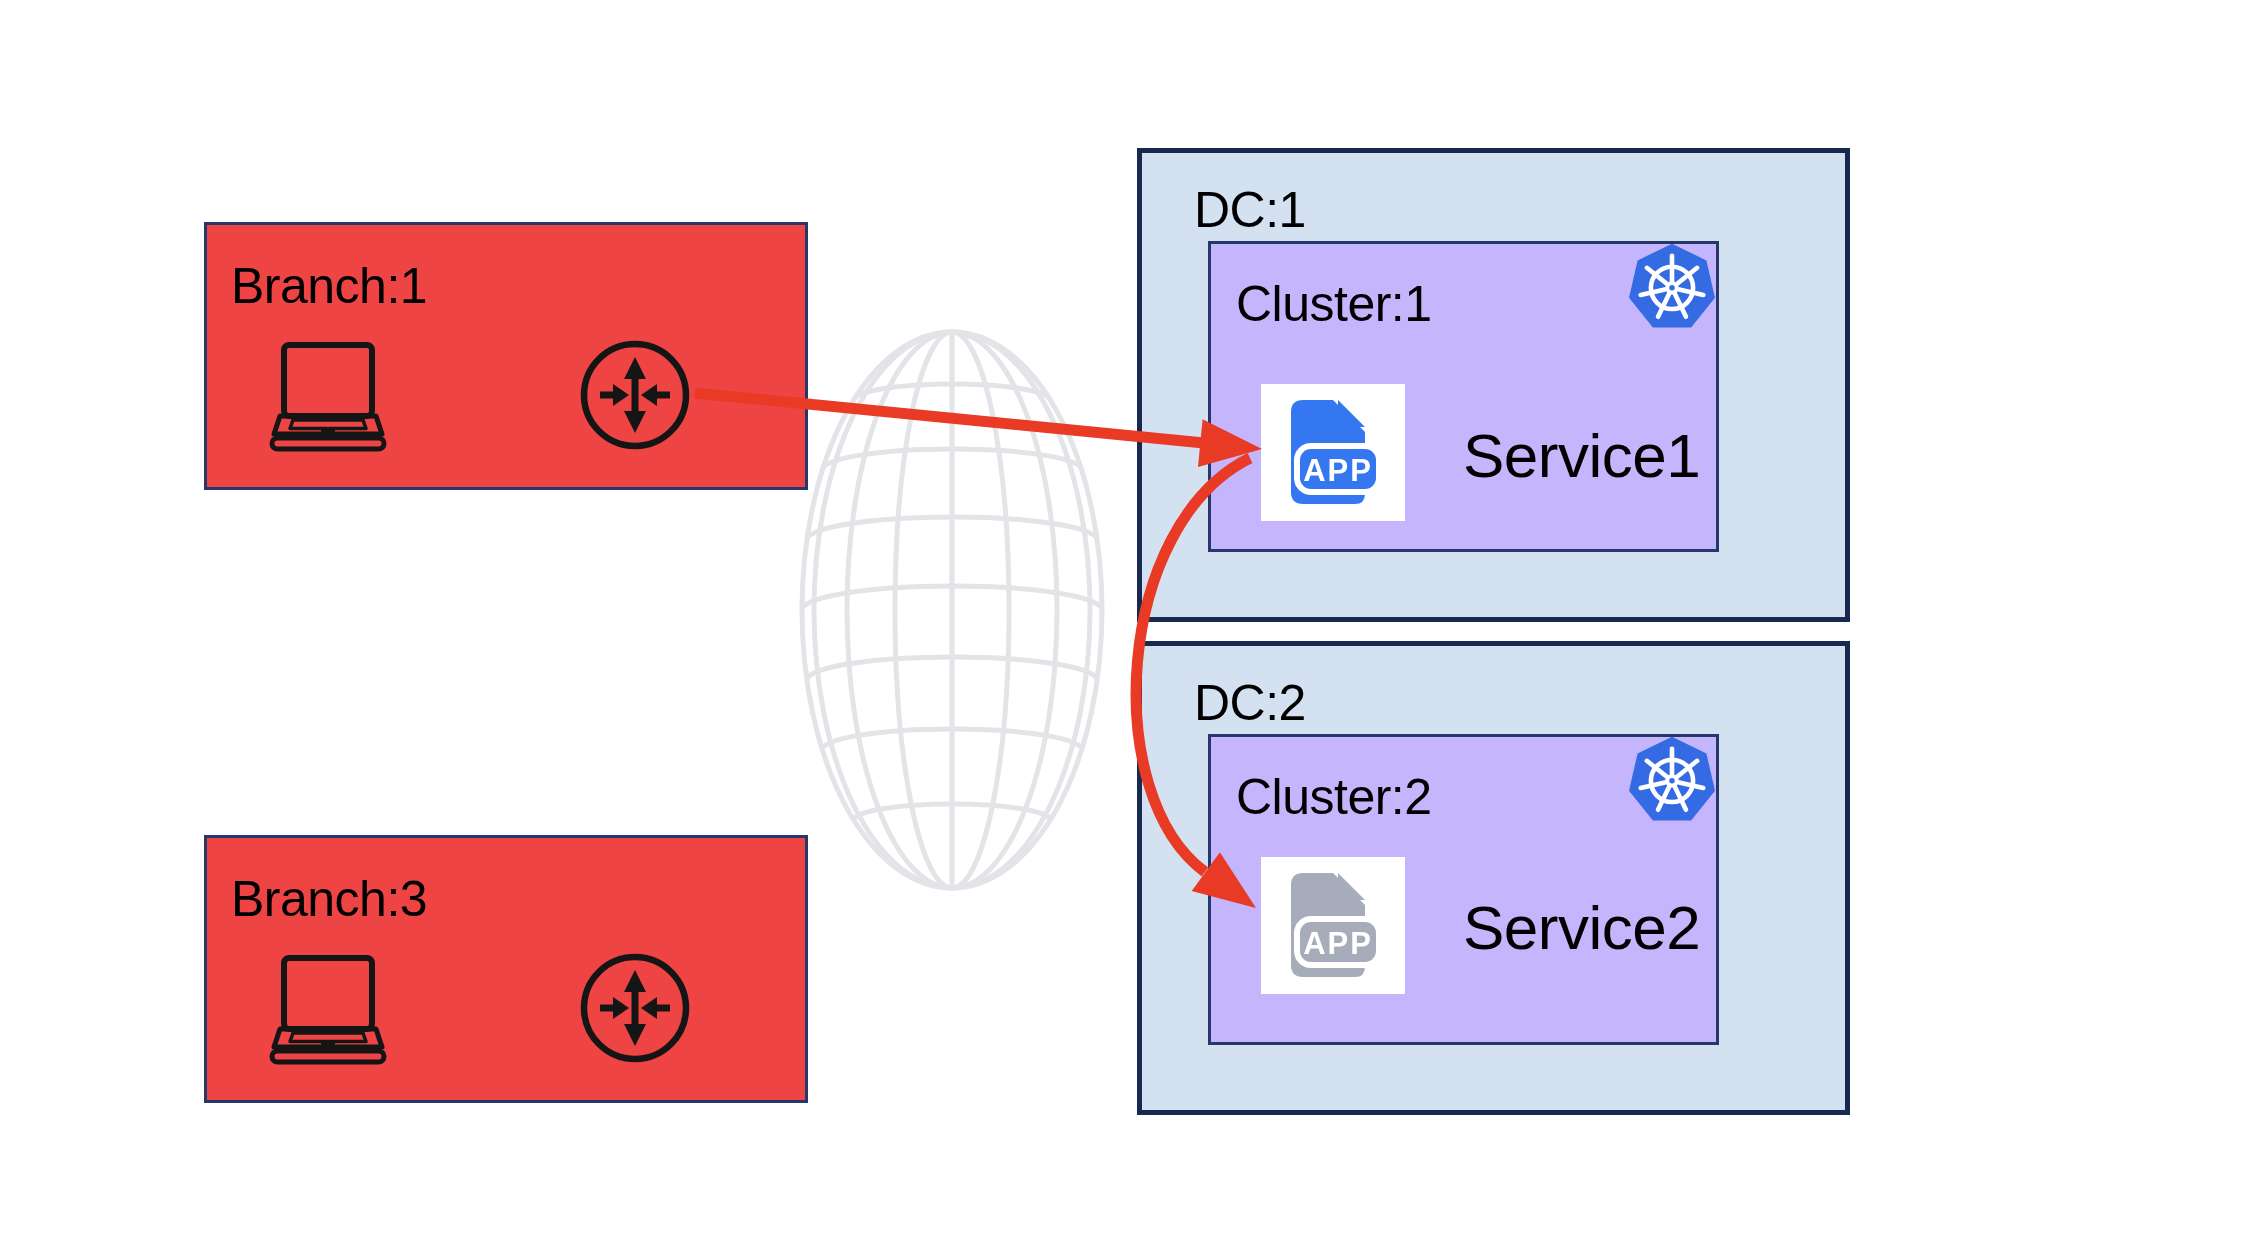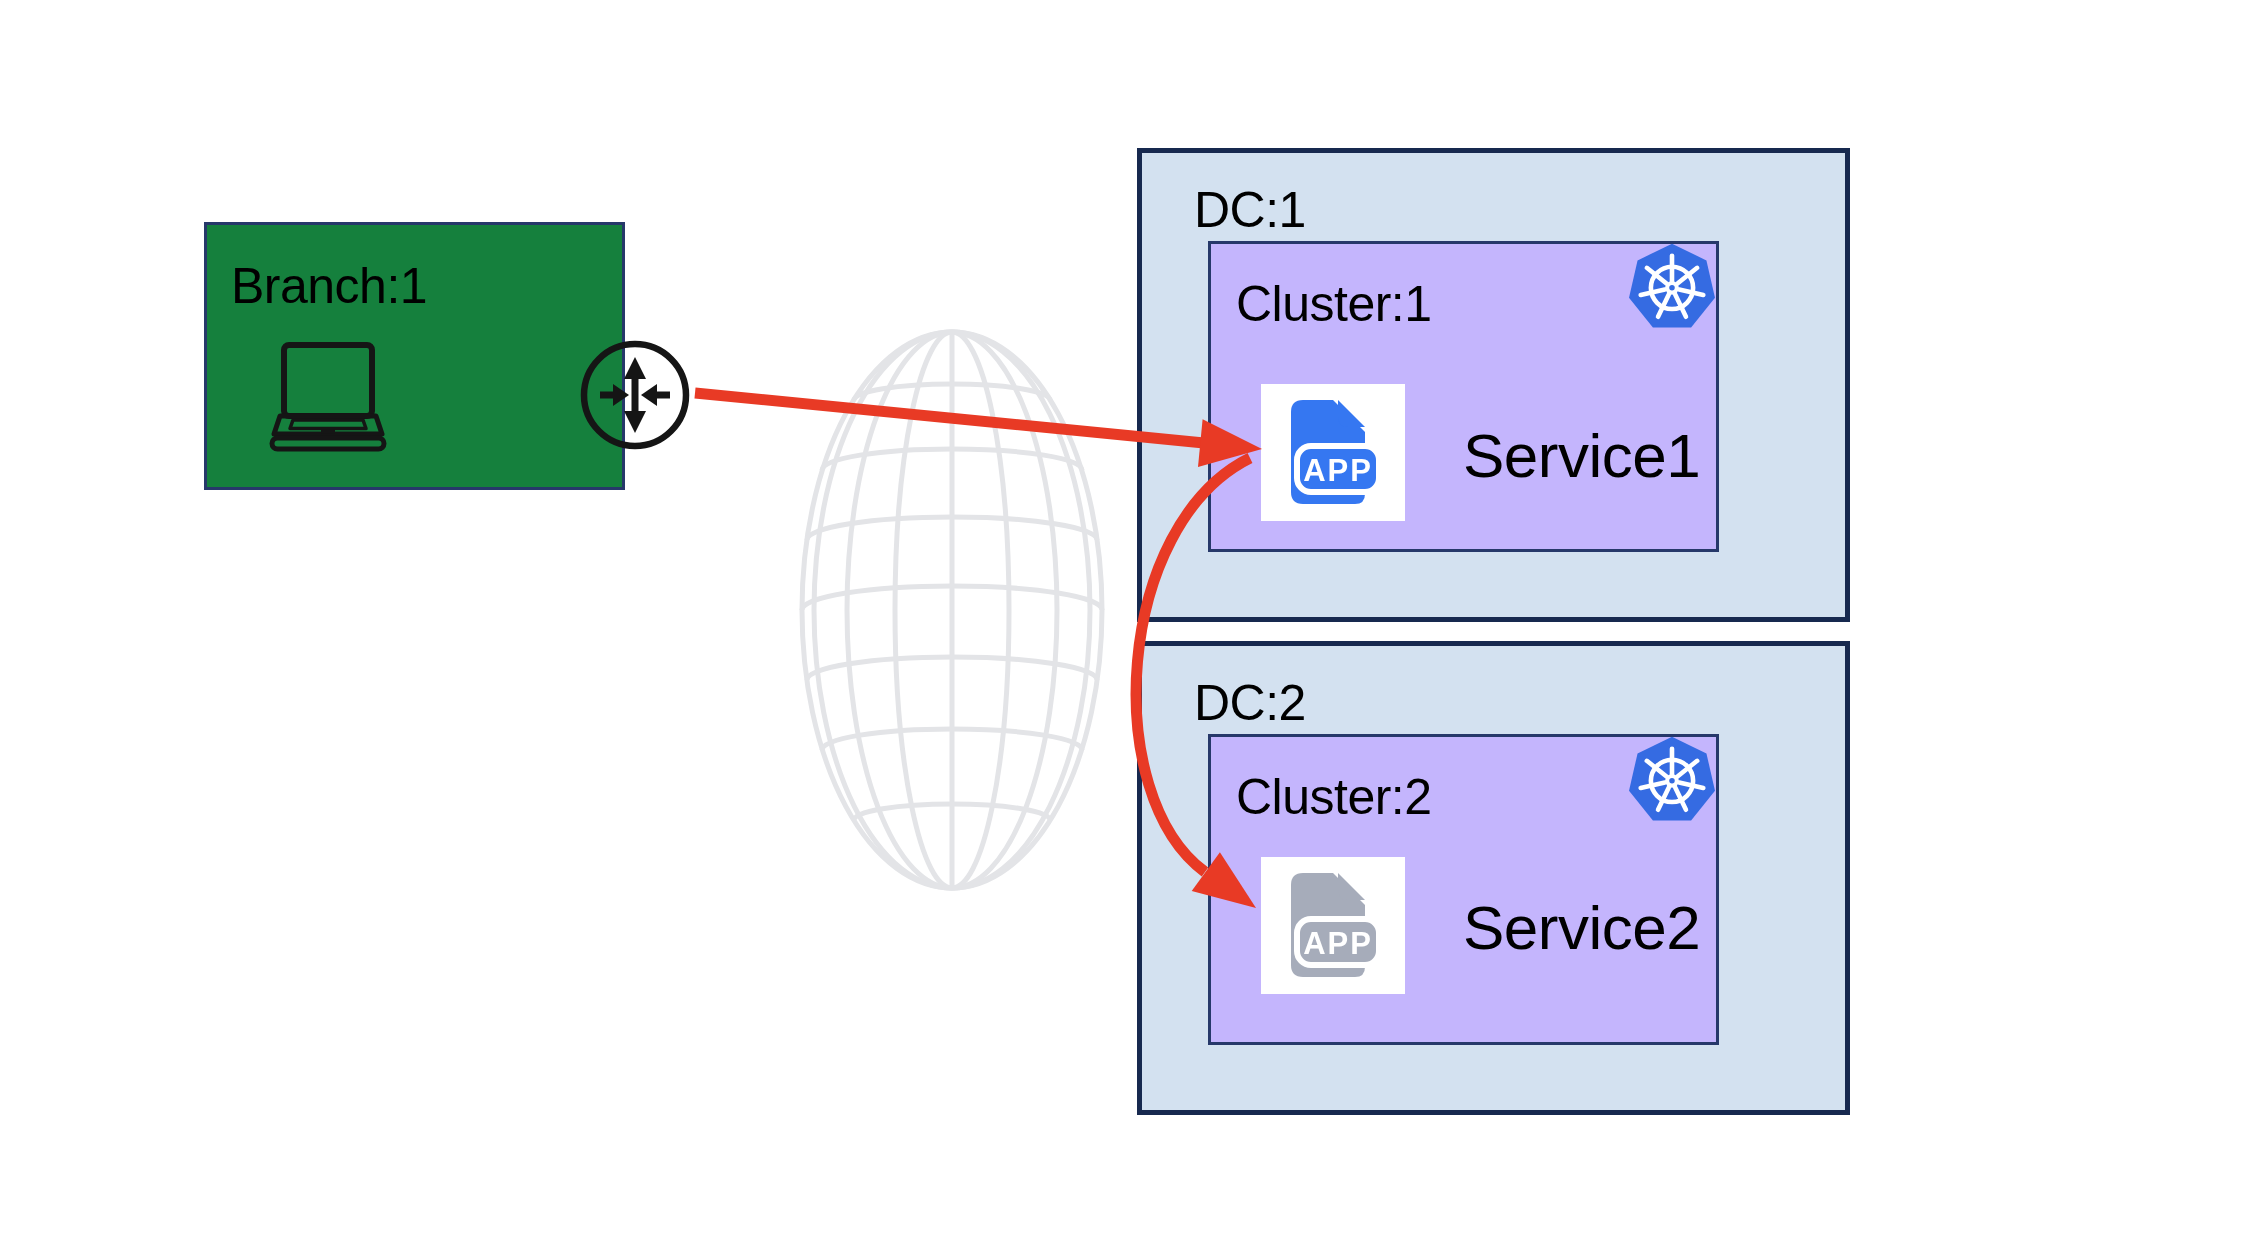--- a/index.html
+++ b/index.html
@@ -1,22 +1,22 @@
 <!DOCTYPE html>
 <html><head>
 <meta charset="utf-8">
 <style>
   html,body{margin:0;padding:0;background:#ffffff;}
   .canvas{position:relative;width:2242px;height:1250px;background:#ffffff;
           font-family:"Liberation Sans",sans-serif;overflow:hidden;}
   .box-label{position:absolute;font-size:50px;line-height:1.1;color:#000;
              letter-spacing:-0.5px;white-space:nowrap;}
   
-  .branch{position:absolute;left:204px;width:421px;height:268px;box-sizing:border-box;
-          background:#15803d;border:3px solid #26386A;}
+  .branch{position:absolute;left:204px;width:604px;height:268px;box-sizing:border-box;
+          background:#ef4444;border:3px solid #26386A;}
   .branch .box-label{left:24px;top:34px;}
   .laptop-svg{position:absolute;left:62px;top:116px;width:118px;height:117px;}
   .router-svg{position:absolute;left:371px;top:113px;width:114px;height:114px;}
   
   .dc{position:absolute;left:1137px;width:713px;height:474px;box-sizing:border-box;
       background:#D3E1F0;border:5px solid #17294F;}
   .dc .dc-title{left:24px;top:30px;margin-left:28px;}
   .cluster{position:absolute;left:66px;top:88px;width:511px;height:311px;box-sizing:border-box;
            background:#c4b5fd;border:3px solid #26386A;}
   .cluster .cluster-title{left:25px;top:33px;}
@@ -107,20 +107,29 @@
     <div class="box-label">Branch:1</div>
     <svg class="laptop-svg">
         <use href="#sym-laptop"></use>
       </svg>
     <svg class="router-svg">
         <use href="#sym-router"></use>
       </svg>
   </section>
 
 
+  <section class="branch" style="top:835px">
+    <div class="box-label">Branch:3</div>
+    <svg class="laptop-svg">
+        <use href="#sym-laptop"></use>
+      </svg>
+    <svg class="router-svg">
+        <use href="#sym-router"></use>
+      </svg>
+  </section>
 
   <section class="dc" style="top:148px">
     <div class="box-label dc-title">DC:1</div>
     <div class="cluster">
       <div class="box-label cluster-title">Cluster:1</div>
       <svg class="k8s-svg" viewBox="0 0 100 98">
           <use href="#sym-k8s"></use>
         </svg>
       <div class="app-tile" style="top:140px">
         <svg class="app-svg" viewBox="0 0 139 137">

